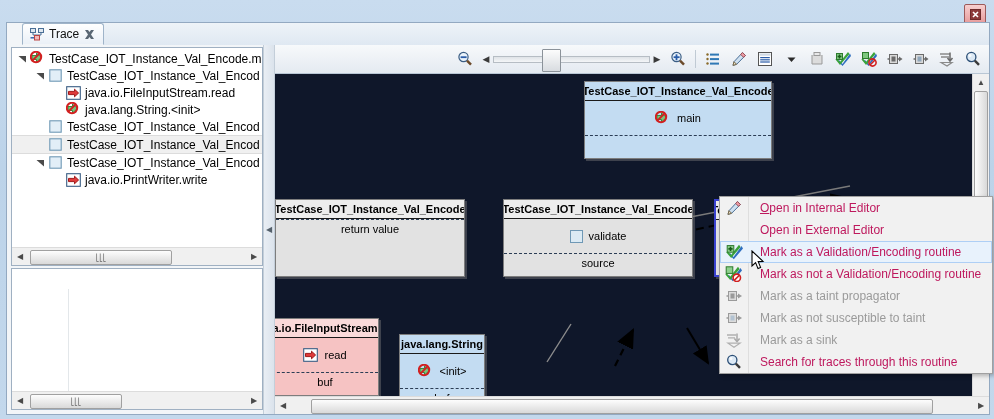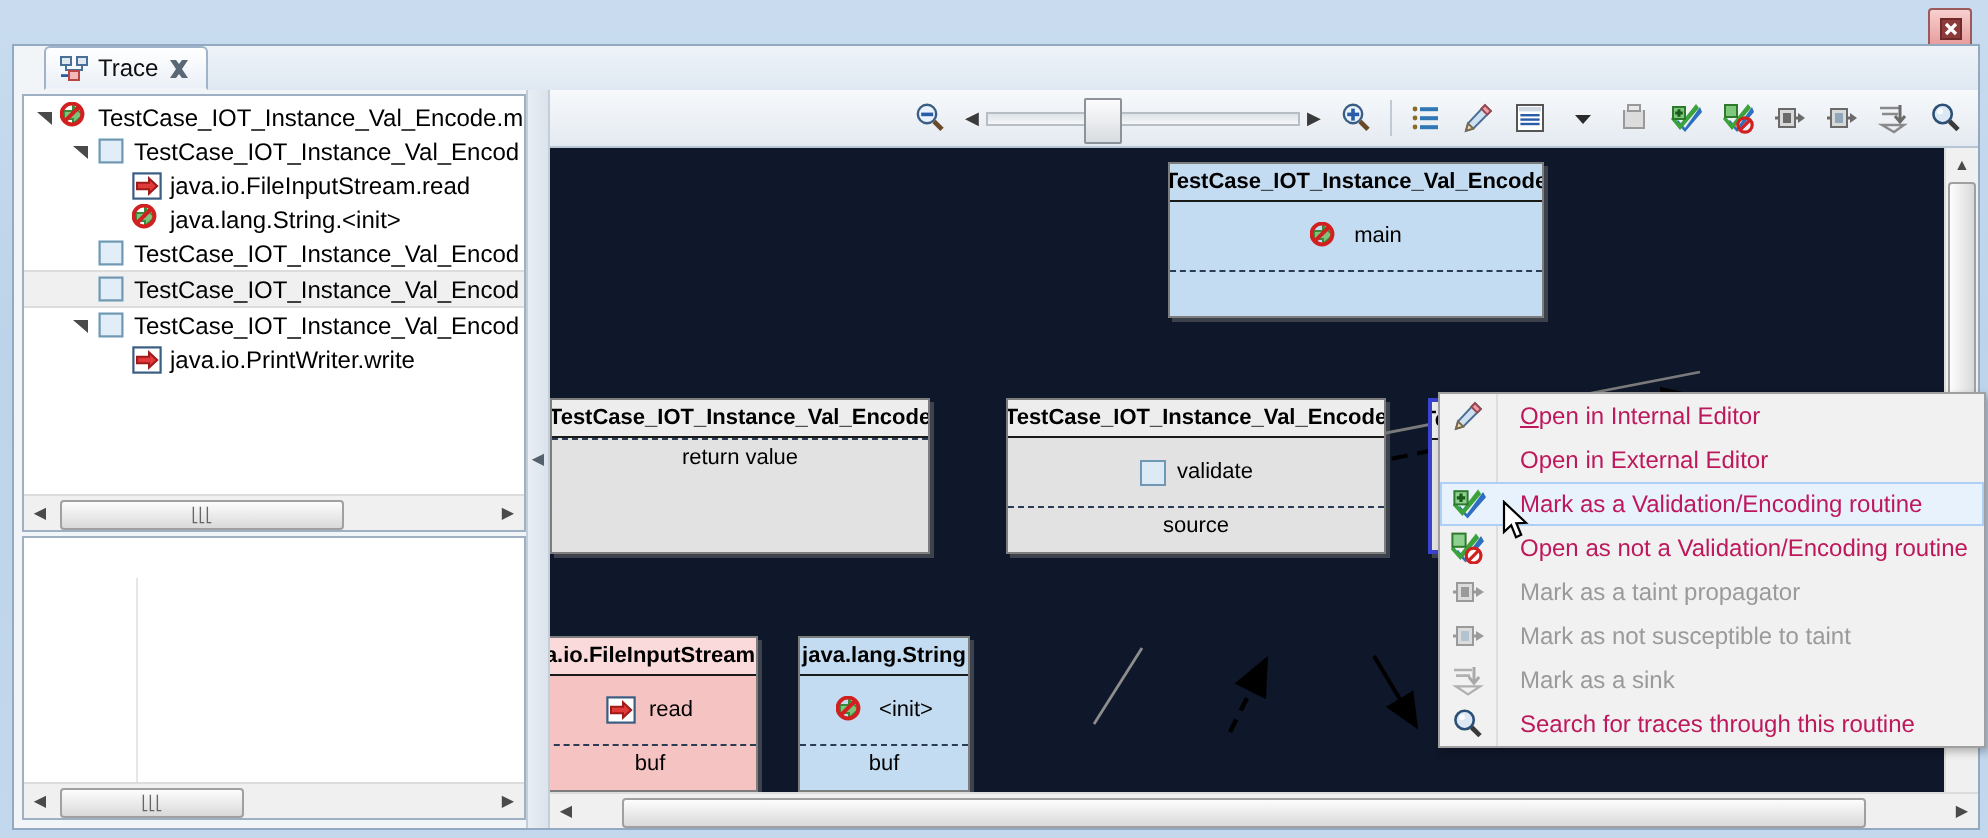--- a/index.html
+++ b/index.html
@@ -479,21 +479,21 @@
                     <span style="display: flex;">
                       <svg width="15" height="14" viewBox="0 0 15 14">
                         <rect x="0.7" y="0.7" width="13.6" height="12.6" fill="#fff" stroke="#3a5d84" stroke-width="1.1"></rect>
                         <path d="M2.5 5.4 L8.5 5.4 L8.5 3.2 L12.6 7 L8.5 10.8 L8.5 8.6 L2.5 8.6 Z" fill="#e03a3a" stroke="#a01a1a"></path>
                       </svg>
                     </span>
                     <span>read</span>
                   </div>
                   <div class="nfoot">buf</div>
                 </div>
-                <div class="node blue" style="left: 124px; top: 244px; width: 86px; height: 78px;">
+                <div class="node blue" style="left: 124px; top: 260px; width: 86px; height: 78px;">
                   <div class="ntitle">java.lang.String</div>
                   <div class="nbody">
                     <span style="display: flex;">
                       <svg width="16" height="15" viewBox="0 0 16 15">
                         <path d="M6.5 2 L11.5 6.5 L6.5 11 L6.5 8.5 L2 8.5 L2 4.5 L6.5 4.5 Z" fill="#7cc47c" stroke="#3b8a3b"></path>
                         <circle cx="6" cy="6" r="5.2" fill="none" stroke="#d22020" stroke-width="2"></circle>
                         <path d="M2.4 9.6 L9.6 2.4" stroke="#d22020" stroke-width="2"></path>
                       </svg>
                     </span>
                     <span>&lt;init&gt;</span>
@@ -551,21 +551,21 @@
         <div class="mi">
           <span class="miicon">
             <svg width="18" height="16" viewBox="0 0 18 16">
               <path d="M4 9 L7.5 13 L15.5 2 L17 4.6 L7.8 15.2 L2.8 10 Z" fill="#2f6fc0"></path>
               <path d="M1.5 7 L5 11 L13 0.8 L14.6 3 L5.2 14 L0.4 8.6 Z" fill="#3aa33a"></path>
               <rect x="1.2" y="0.8" width="6.6" height="6.6" fill="#8ed08e" stroke="#2d7a2d"></rect>
               <circle cx="11.8" cy="11.8" r="3.7" fill="#fff" stroke="#d02020" stroke-width="1.6"></circle>
               <path d="M9.2 14.4 L14.4 9.2" stroke="#d02020" stroke-width="1.6"></path>
             </svg>
           </span>
-          <span class="mitext">Open as not a Validation/Encoding routine</span>
+          <span class="mitext">Mark as not a Validation/Encoding routine</span>
         </div>
         <div class="mi disabled">
           <span class="miicon">
             <svg width="17" height="14" viewBox="0 0 17 14">
               <rect x="2.5" y="2.5" width="8" height="9" fill="#dcdcdc" stroke="#9a9a9a"></rect>
               <rect x="4.5" y="4.5" width="4" height="5" fill="#9a9a9a"></rect>
               <path d="M0.5 7 L2.5 7 M10.5 7 L13.5 7" stroke="#9a9a9a" stroke-width="1.4"></path>
               <path d="M12 4.5 L16 7 L12 9.5 Z" fill="#9a9a9a"></path>
             </svg>
           </span>

